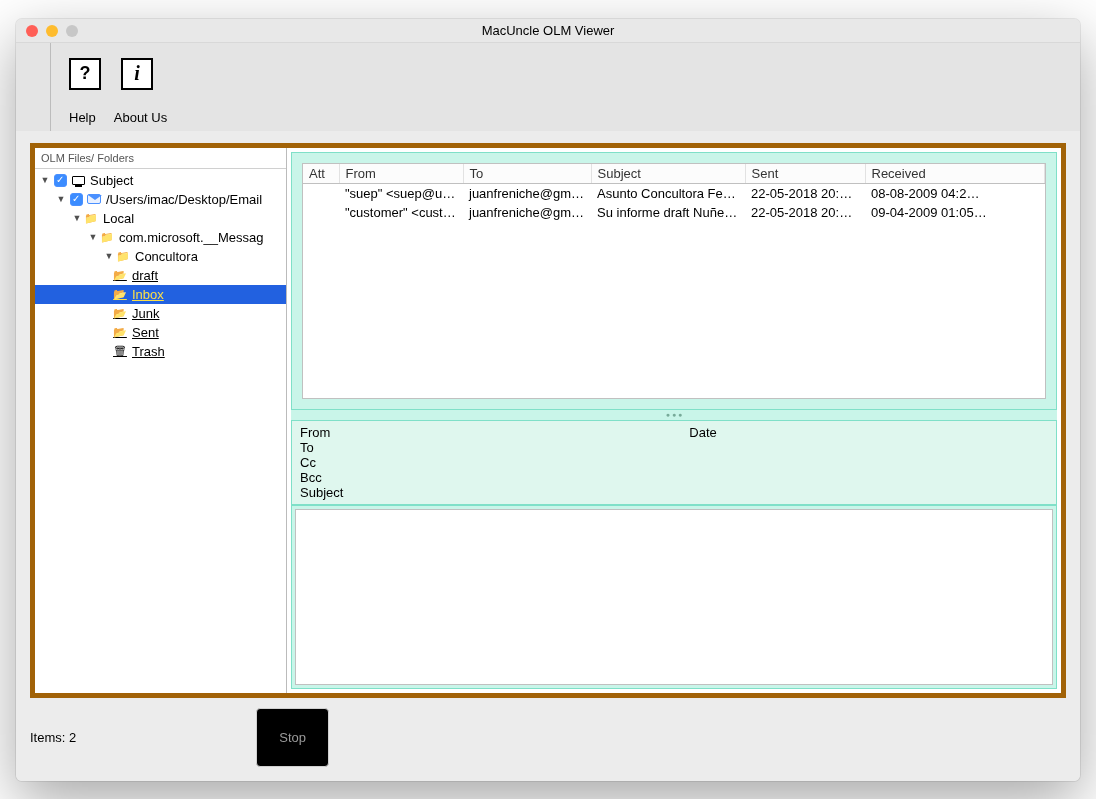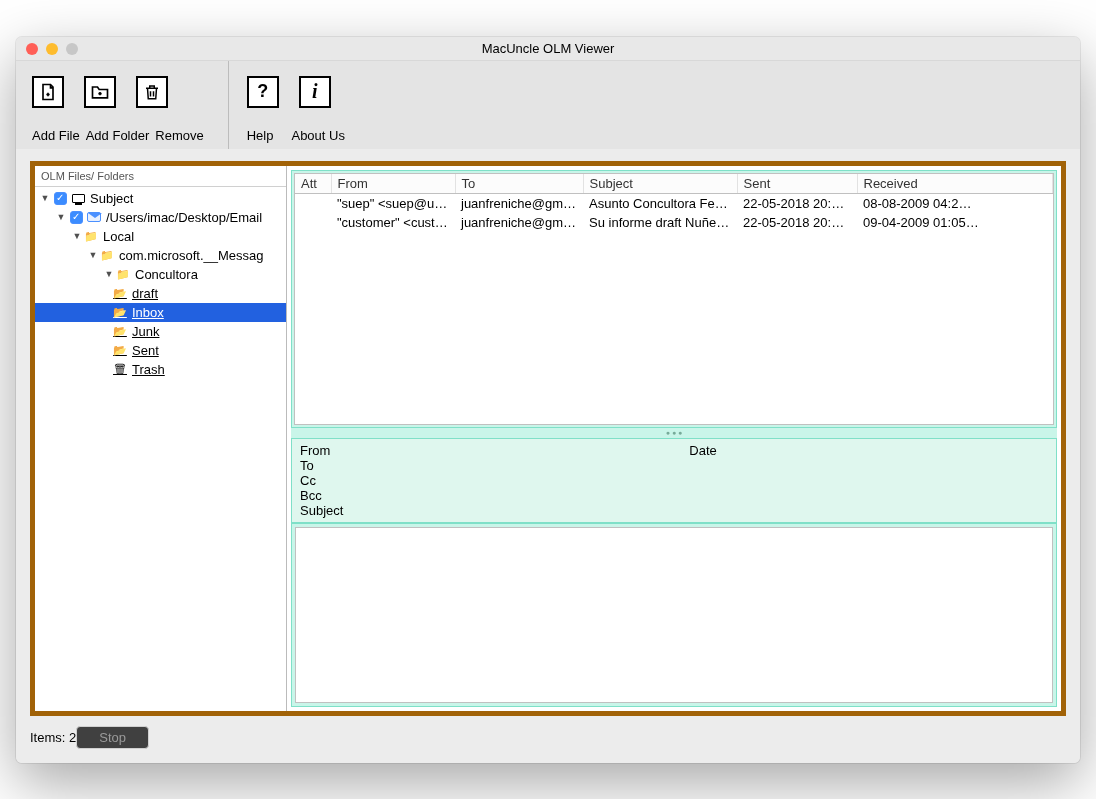--- a/index.html
+++ b/index.html
@@ -109,21 +109,21 @@
     padding-top:2px;
     font-size:13px;
   }
   .tree-row {
     display:flex; align-items:center;
     height:19px;
     white-space:nowrap;
     padding-right:2px;
   }
   .tree-row.selected {
-    background:#2261e0; color:#ffffff;
+    background:#2261e0; color:#fde047;
   }
   .disc {
     cursor:pointer;
     width:12px; text-align:center;
     font-size:9px;
     color:#505050;
   }
   .ck {
     width:13px; height:13px;
     border:1px solid #4a90ff;
@@ -164,21 +164,21 @@
   .indent-4{ padding-left:52px;}
   .indent-5{ padding-left:68px;}
   .indent-6{ padding-left:77px;text-decoration:underline;}
 
   
   .rightpane { flex:1; display:flex; flex-direction:column; padding:4px;}
   .listbox {
     flex:0 0 258px;
     border:1px solid #7fe0c8;
     background:#c9f5e9;
-    padding:2px;
+    padding:10px;
     display:flex; flex-direction:column;
     overflow:hidden;
   }
   .listbox-inner{
     flex:1; background:#fff; border:1px solid #c0c0c0;
     display:flex; flex-direction:column;
     overflow:hidden;
   }
   table.maillist {
     width:100%; border-collapse:collapse; table-layout:fixed;
@@ -227,69 +227,44 @@
   }
 
   
   .statusbar{
     background:#ececec;
     padding:10px 14px 14px 14px;
     font-size:13px;
     display:flex; align-items:center;
   }
   .stop-btn{
+    margin-left:180px;
     border:1px solid #d0d0d0;
-    background:#404040;
+    background:#000000;
     border-radius:4px;
-    padding:3px 22px;
+    padding:21px 22px;
     color:#9a9a9a;
     font-size:13px;
   }
 </style>
 </head>
 <body>
 
 <div class="window">
 
   <div class="titlebar">
     <div class="traffic-lights">
       <div class="dot red"></div>
       <div class="dot yellow"></div>
       <div class="dot green"></div>
     </div>
     <span>MacUncle OLM Viewer</span>
   </div>
 
   <div class="toolbar">
-    <div class="toolbar-group">
-      <div class="icon-row">
-        <div class="tool-icon">
-          <svg width="20" height="20" viewBox="0 0 24 24">
-              <path fill="none" stroke="#000" stroke-width="2" d="M6 3h9l3 3v15H6zM15 3v4h4"></path>
-              <path stroke="#000" stroke-width="2" d="M10 18h4m-2-2v4" transform="translate(0,-3)"></path>
-            </svg>
-        </div>
-        <div class="tool-icon">
-          <svg width="20" height="20" viewBox="0 0 24 24">
-              <path fill="none" stroke="#000" stroke-width="2" d="M3 6h6l2 3h10v10H3z"></path>
-              <path stroke="#000" stroke-width="2" d="M10 14h4m-2-2v4"></path>
-            </svg>
-        </div>
-        <div class="tool-icon">
-          <svg width="18" height="20" viewBox="0 0 24 24">
-              <path fill="none" stroke="#000" stroke-width="2" d="M4 7h16M9 7V4h6v3M6 7l1 14h10l1-14M10 11v7M14 11v7"></path>
-            </svg>
-        </div>
-      </div>
-      <div class="label-row">
-        <span>Add File</span>
-        <span>Add Folder</span>
-        <span>Remove</span>
-      </div>
-    </div>
 
     <div class="tool-sep"></div>
 
     <div class="toolbar-group">
       <div class="icon-row">
         <div class="tool-icon">
           <span style="font-weight:bold;font-size:18px;">?</span>
         </div>
         <div class="tool-icon">
           <span style="font-style:italic;font-family:serif;font-weight:bold;font-size:20px;">i</span>

